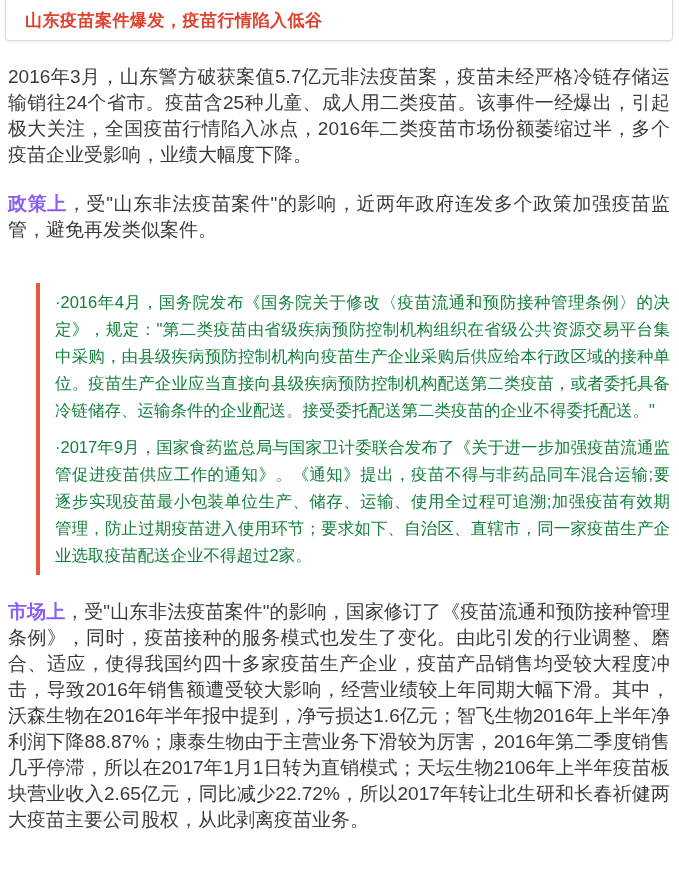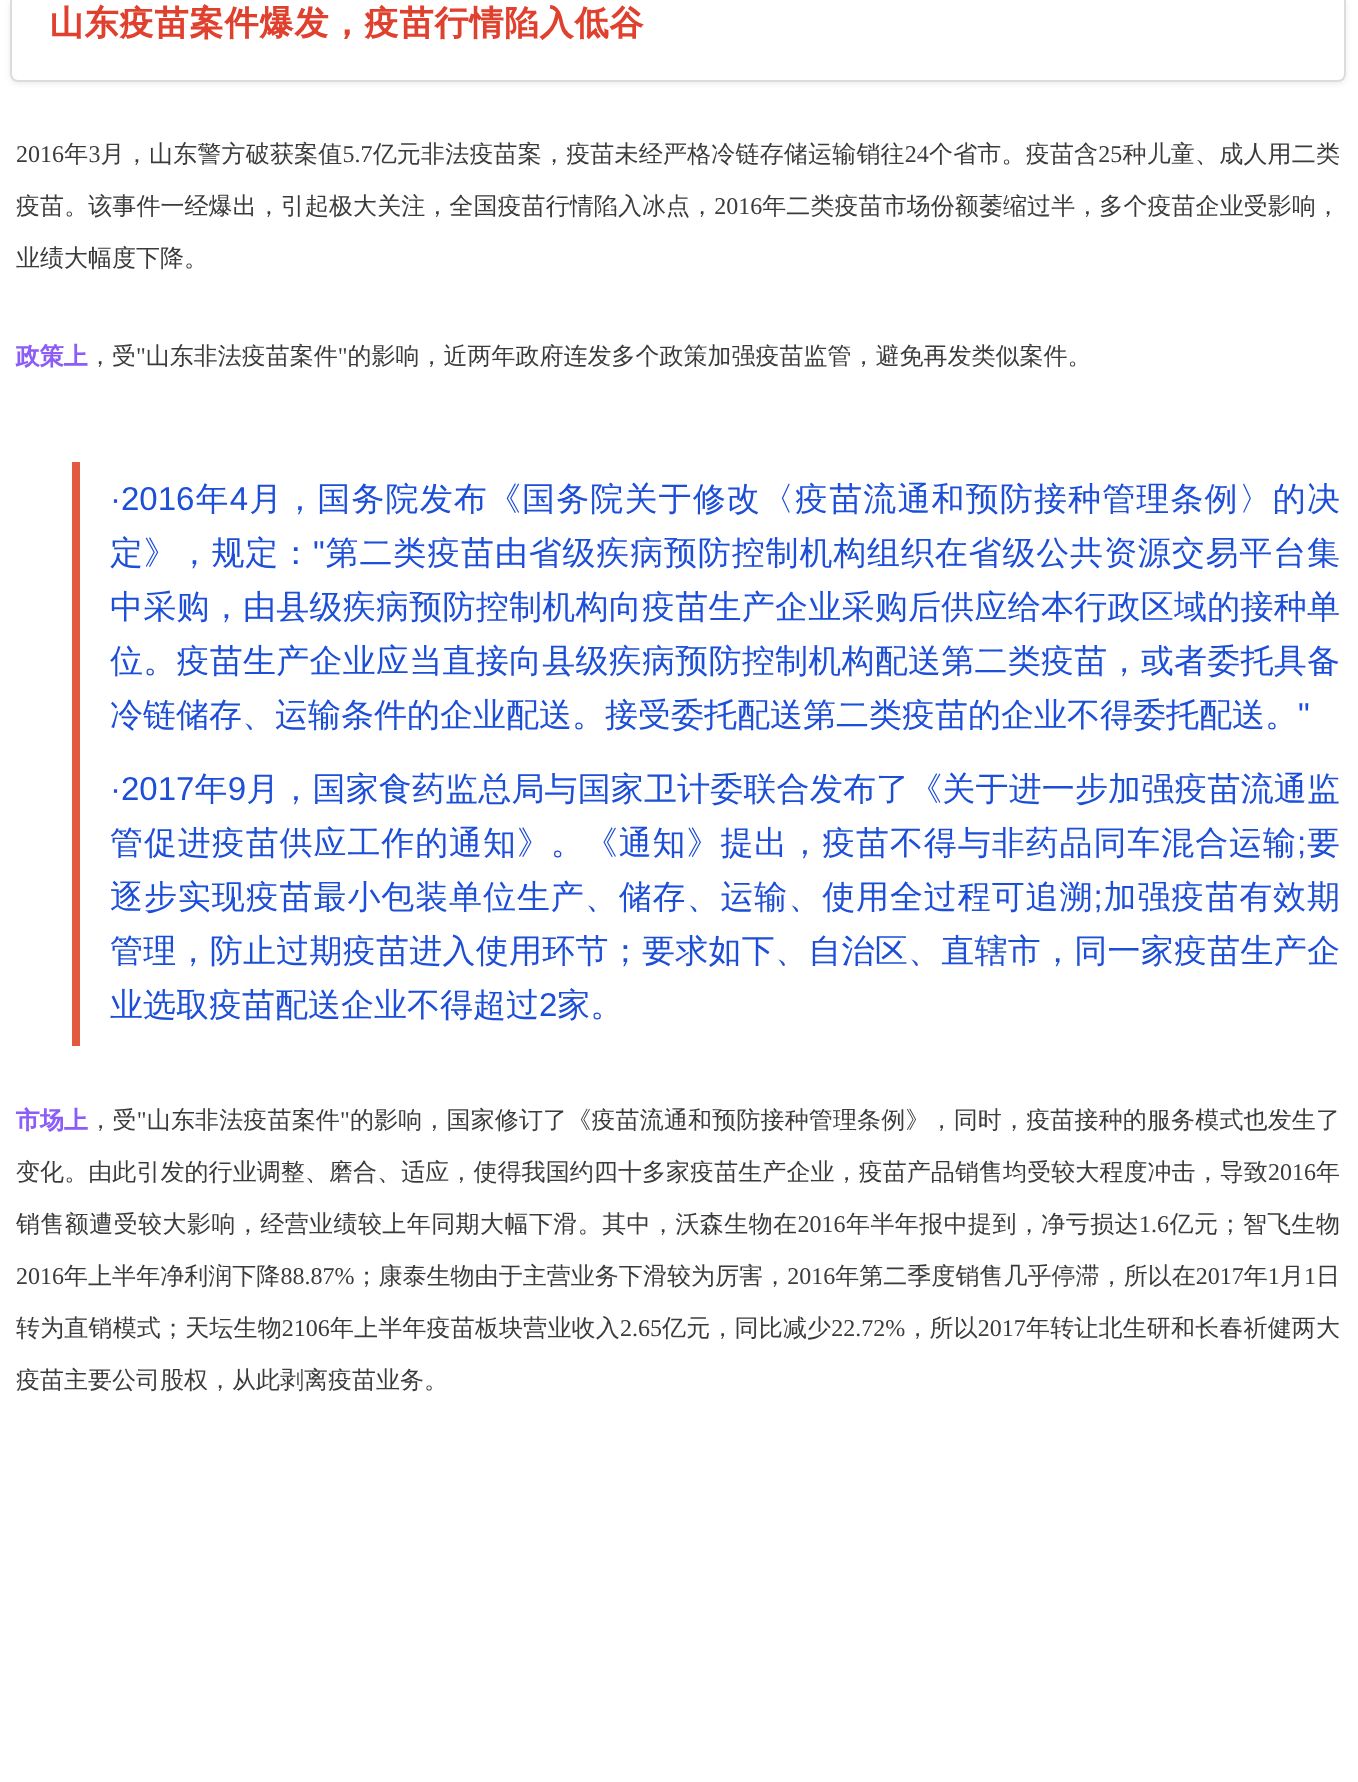--- a/index.html
+++ b/index.html
@@ -19,56 +19,56 @@
   }
   .card-header {
     margin: 0 6px 0 5px;
     height: 41px;
     background: #ffffff;
     border: 1px solid #dcdcdc;
     border-top: none;
     border-radius: 0 0 4px 4px;
     box-shadow: 0 1px 3px rgba(0,0,0,0.08);
     display: flex;
+    align-items: center;
     padding-left: 19px;
     box-sizing: border-box;
   }
   .title {
     margin: 0;
     font-size: 17px;
     font-weight: bold;
     color: #e0402e;
     letter-spacing: 0.5px;
   }
   .content {
     padding: 0 9px 0 8px;
   }
   .para {
     margin: 23px 0 0 0;
-    font-size: 12px;
+    font-size: 19px;
     line-height: 26px;
     color: #3b3b3b;
     text-align: justify;
     text-justify: inter-ideograph;
-    font-family: Liberation Serif, serif;
   }
   .lead {
     color: #8b5cf6;
     font-weight: bold;
   }
   .quote {
     margin: 40px 0 0 28px;
     border-left: 4px solid #e25b40;
     padding: 6px 0 6px 15px;
   }
   .qpara {
     margin: 0 0 10px 0;
     font-size: 16.5px;
     line-height: 27px;
-    color: #1d4ed8;
+    color: #15803d;
     text-align: justify;
     text-justify: inter-ideograph;
   }
   .qpara:last-child { margin-bottom: 0; }
   .market { margin-top: 24px; }
 </style>
 </head>
 <body>
 
 <div class="page">

